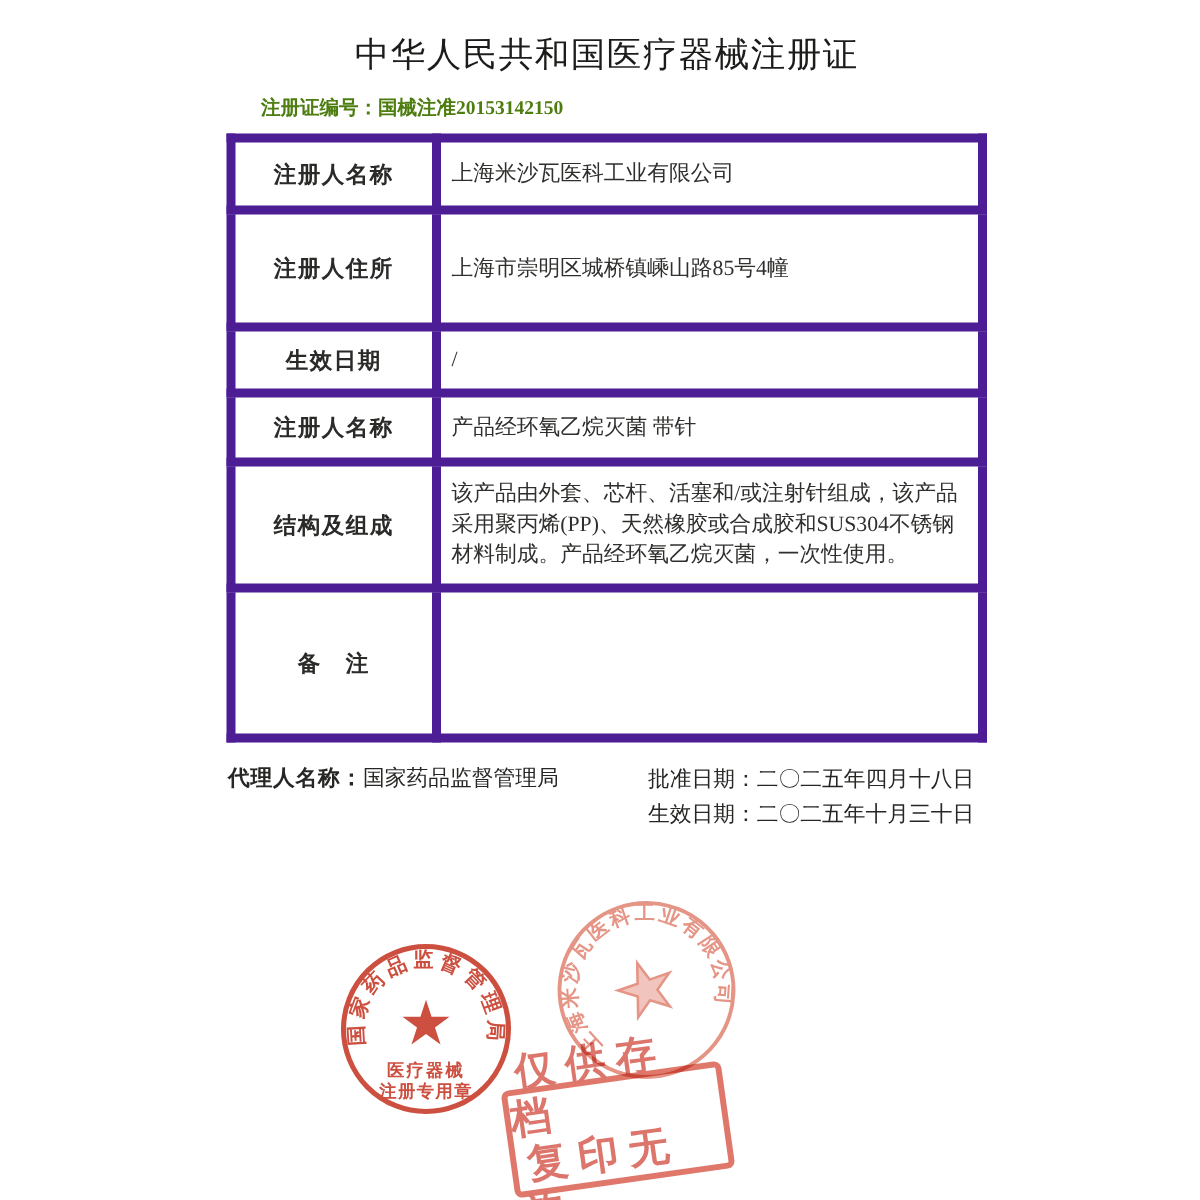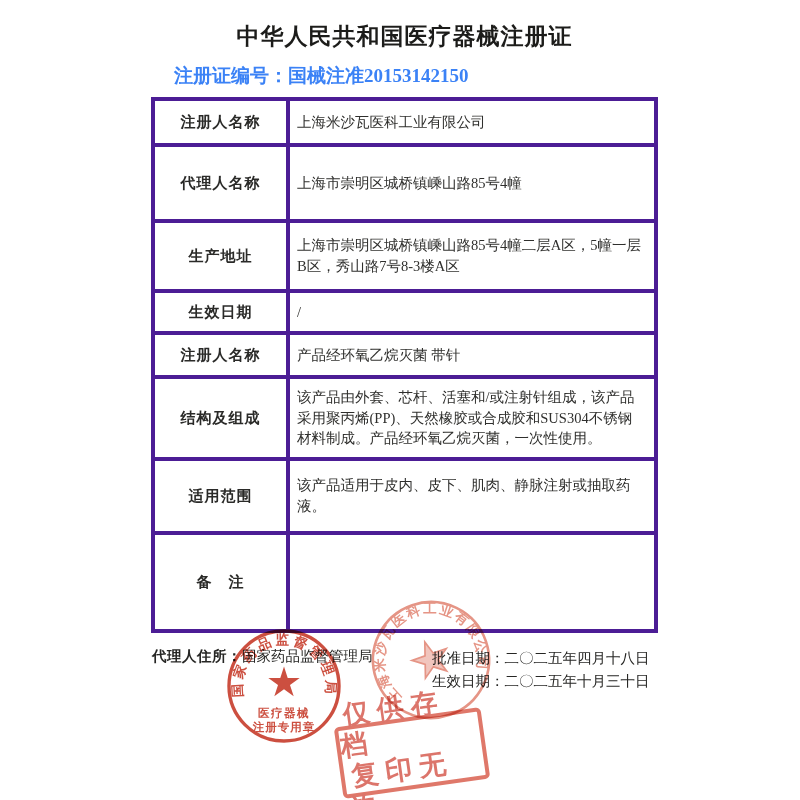--- a/index.html
+++ b/index.html
@@ -2,31 +2,31 @@
 <html><head>
 <meta charset="utf-8">
 <style>
   html,body{margin:0;padding:0;}
   body{
     width:800px;height:800px;position:relative;background:#ffffff;overflow:hidden;
     font-family:"Liberation Serif","DejaVu Serif",serif;color:#262624;
   }
   .doc{position:absolute;left:151px;top:0;width:507px;}
   .title{
-    margin-top:21px;text-align:center;font-size:23px;font-weight:bold;
+    margin-top:21px;text-align:center;font-size:23px;font-weight:normal;
     letter-spacing:1px;color:#1c1c1a;
   }
   .certno{
-    margin-top:11px;padding-left:23px;font-size:19px;font-weight:bold;color:#3b82f6;
+    margin-top:11px;padding-left:23px;font-size:13px;font-weight:bold;color:#4d7c0f;
   }
   table.cert{
     margin-top:8px;width:507px;border-collapse:collapse;table-layout:fixed;
   }
   table.cert td{
-    border:4px solid #4c1d95;vertical-align:middle;
+    border:6px solid #4c1d95;vertical-align:middle;
   }
   table.cert{border:1.5px solid #5a5a5a;}
   td.lbl{
     width:129px;text-align:center;font-weight:bold;font-size:15px;
     letter-spacing:1px;color:#2a2a28;
   }
   td.val{
     padding:3px 8px 3px 7px;font-size:14.5px;line-height:1.42;color:#2f2f2d;
   }
   
@@ -61,53 +61,45 @@
   <div class="title">中华人民共和国医疗器械注册证</div>
   <div class="certno">注册证编号：国械注准20153142150</div>
 
   <table class="cert">
     <tbody>
         <tr class="r0">
       <td class="lbl">注册人名称</td>
       <td class="val">上海米沙瓦医科工业有限公司</td>
     </tr>
     <tr class="r1">
-      <td class="lbl">代理人名称</td>
+      <td class="lbl">注册人住所</td>
       <td class="val">上海市崇明区城桥镇嵊山路85号4幢</td>
-    </tr>
-    <tr class="r2">
-      <td class="lbl">生产地址</td>
-      <td class="val">上海市崇明区城桥镇嵊山路85号4幢二层A区，5幢一层B区，秀山路7号8-3楼A区</td>
     </tr>
     <tr class="r4">
       <td class="lbl">生效日期</td>
       <td class="val">/</td>
     </tr>
     <tr class="r5">
       <td class="lbl">注册人名称</td>
       <td class="val">产品经环氧乙烷灭菌 带针</td>
     </tr>
     <tr class="r7">
       <td class="lbl">结构及组成</td>
       <td class="val">该产品由外套、芯杆、活塞和/或注射针组成，该产品采用聚丙烯(PP)、天然橡胶或合成胶和SUS304不锈钢材料制成。产品经环氧乙烷灭菌，一次性使用。</td>
     </tr>
-    <tr class="r8">
-      <td class="lbl">适用范围</td>
-      <td class="val">该产品适用于皮内、皮下、肌肉、静脉注射或抽取药液。</td>
-    </tr>
     <tr class="r11">
       <td class="lbl">备　注</td>
       <td class="val"></td>
     </tr>
   </tbody>
     </table>
 
   <div class="footer">
     <div class="approval">
-      <span class="flabel">代理人住所：</span><span>国家药品监督管理局</span>
+      <span class="flabel">代理人名称：</span><span>国家药品监督管理局</span>
     </div>
     <div class="dates">
       <div class="date-line">
         <span class="flabel">批准日期：</span><span>二〇二五年四月十八日</span>
       </div>
       <div class="date-line">
         <span class="flabel">生效日期：</span><span>二〇二五年十月三十日</span>
       </div>
 
     </div>

